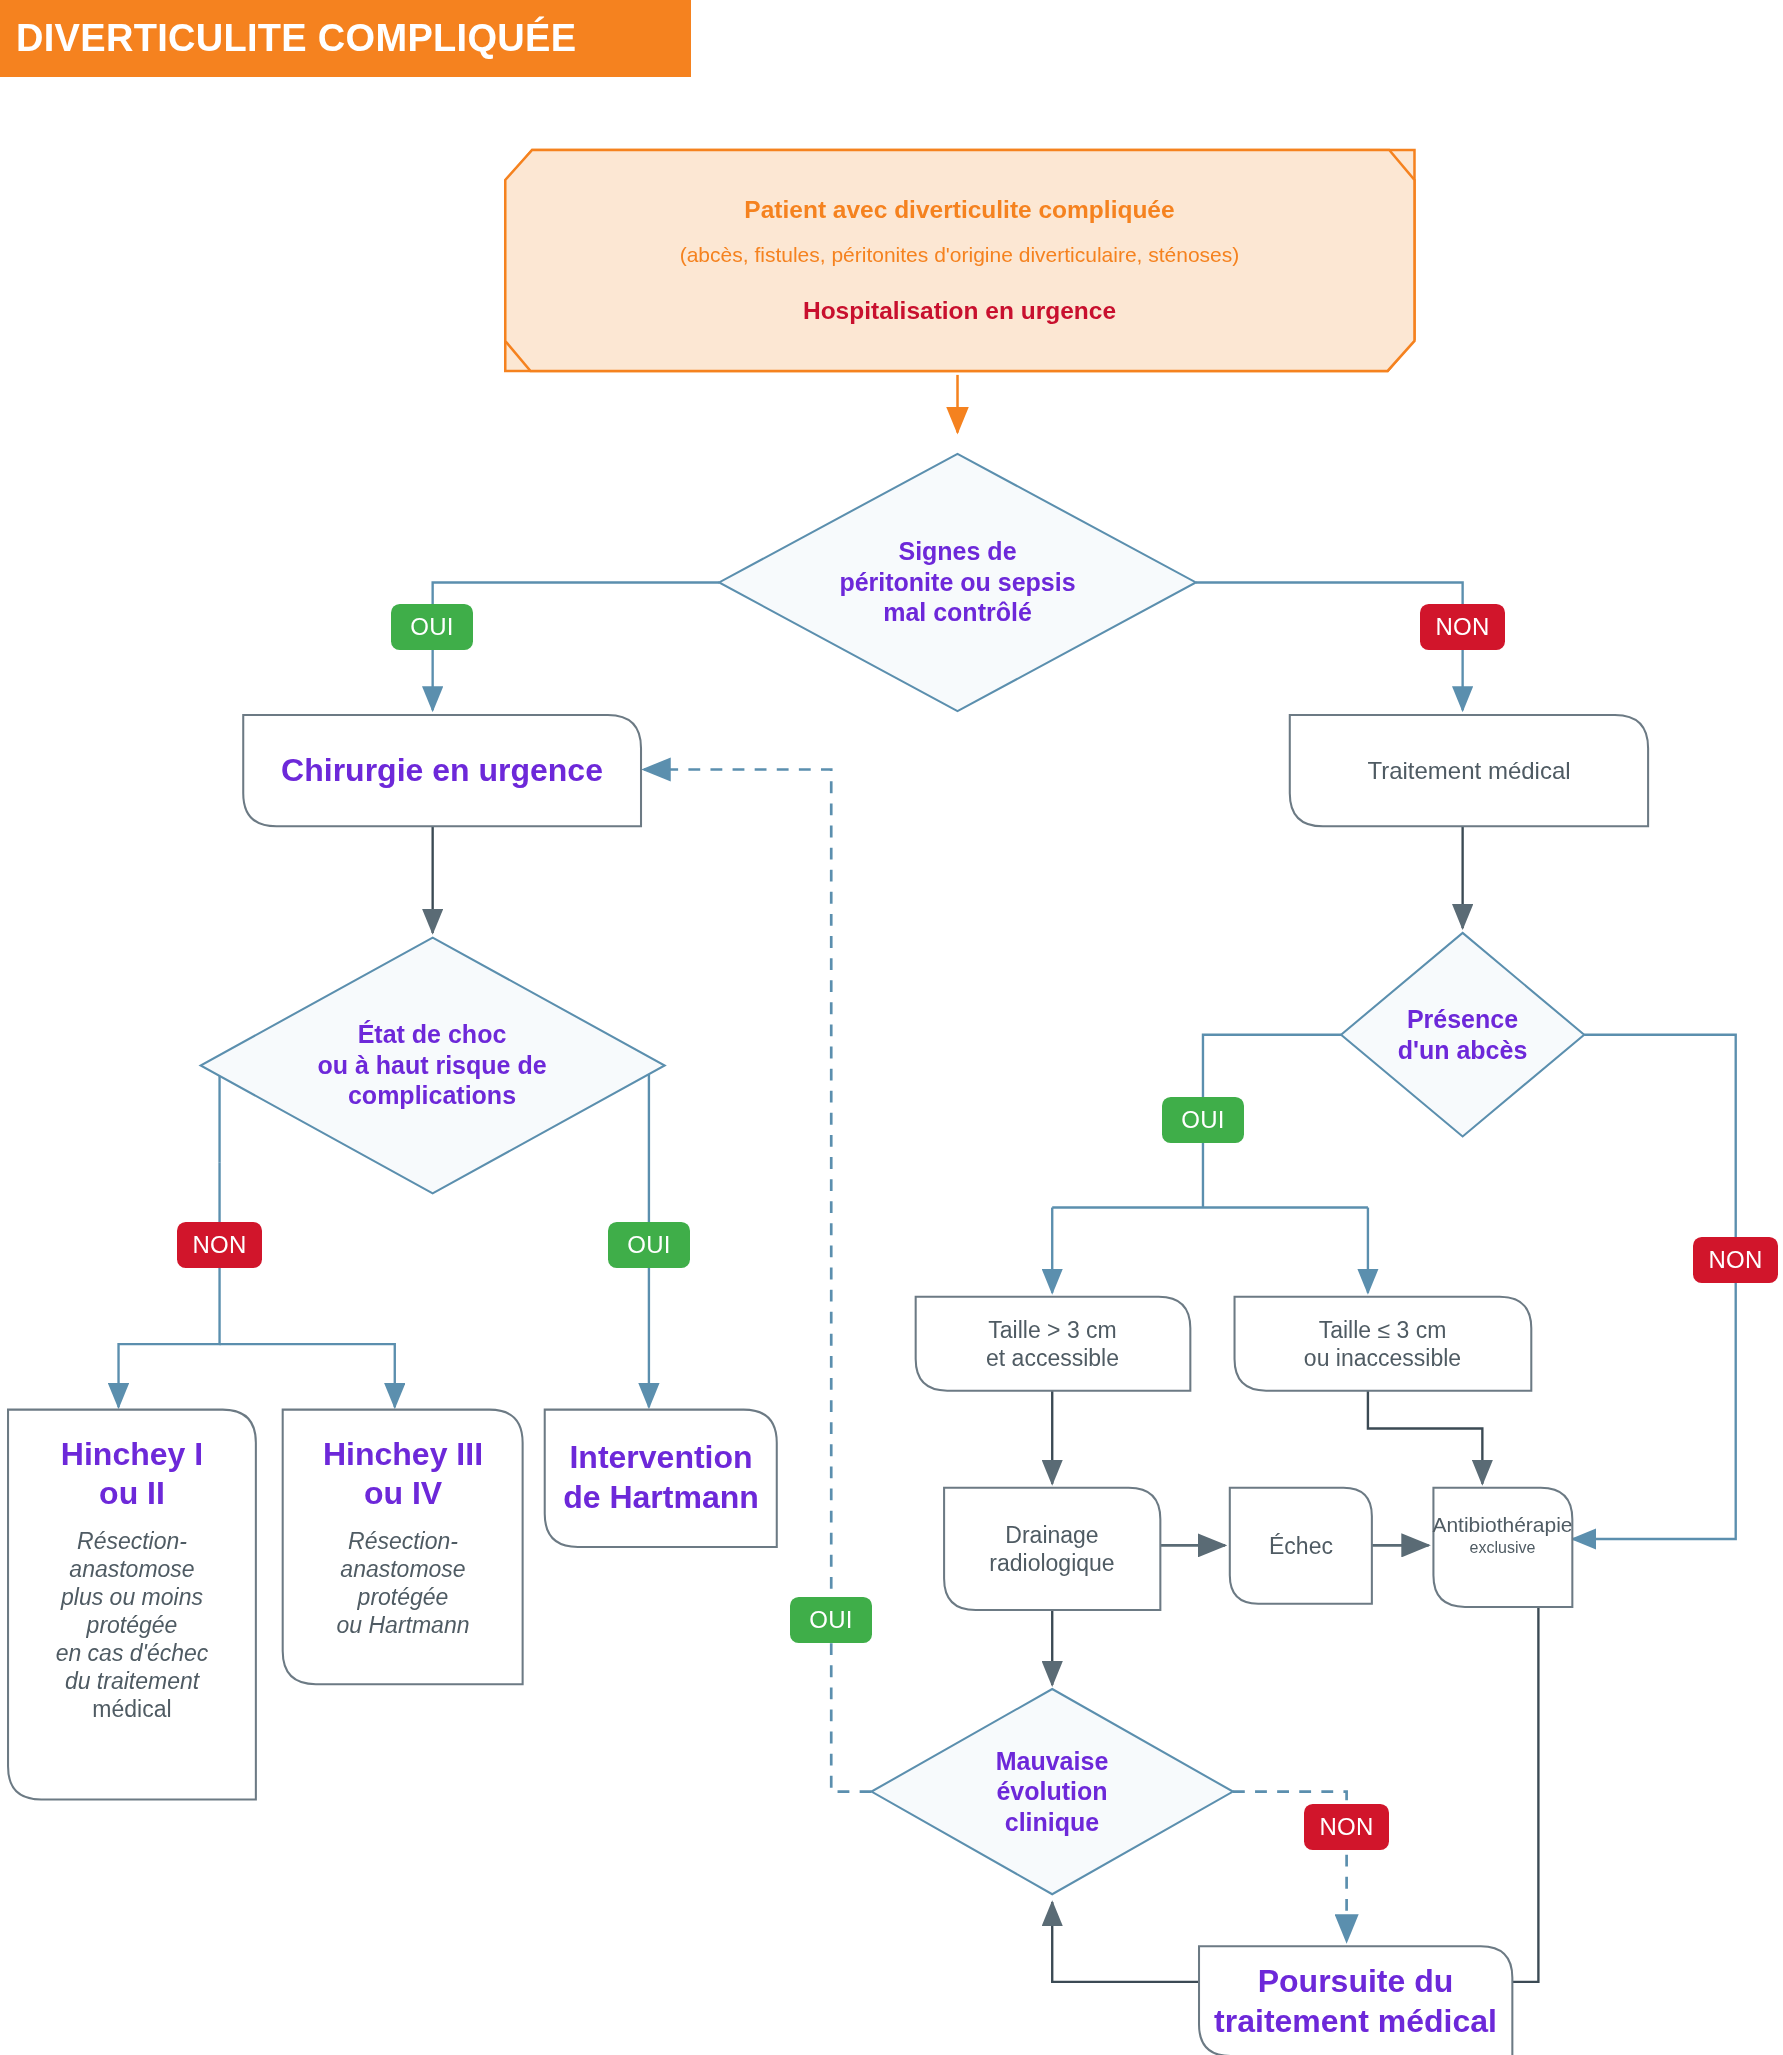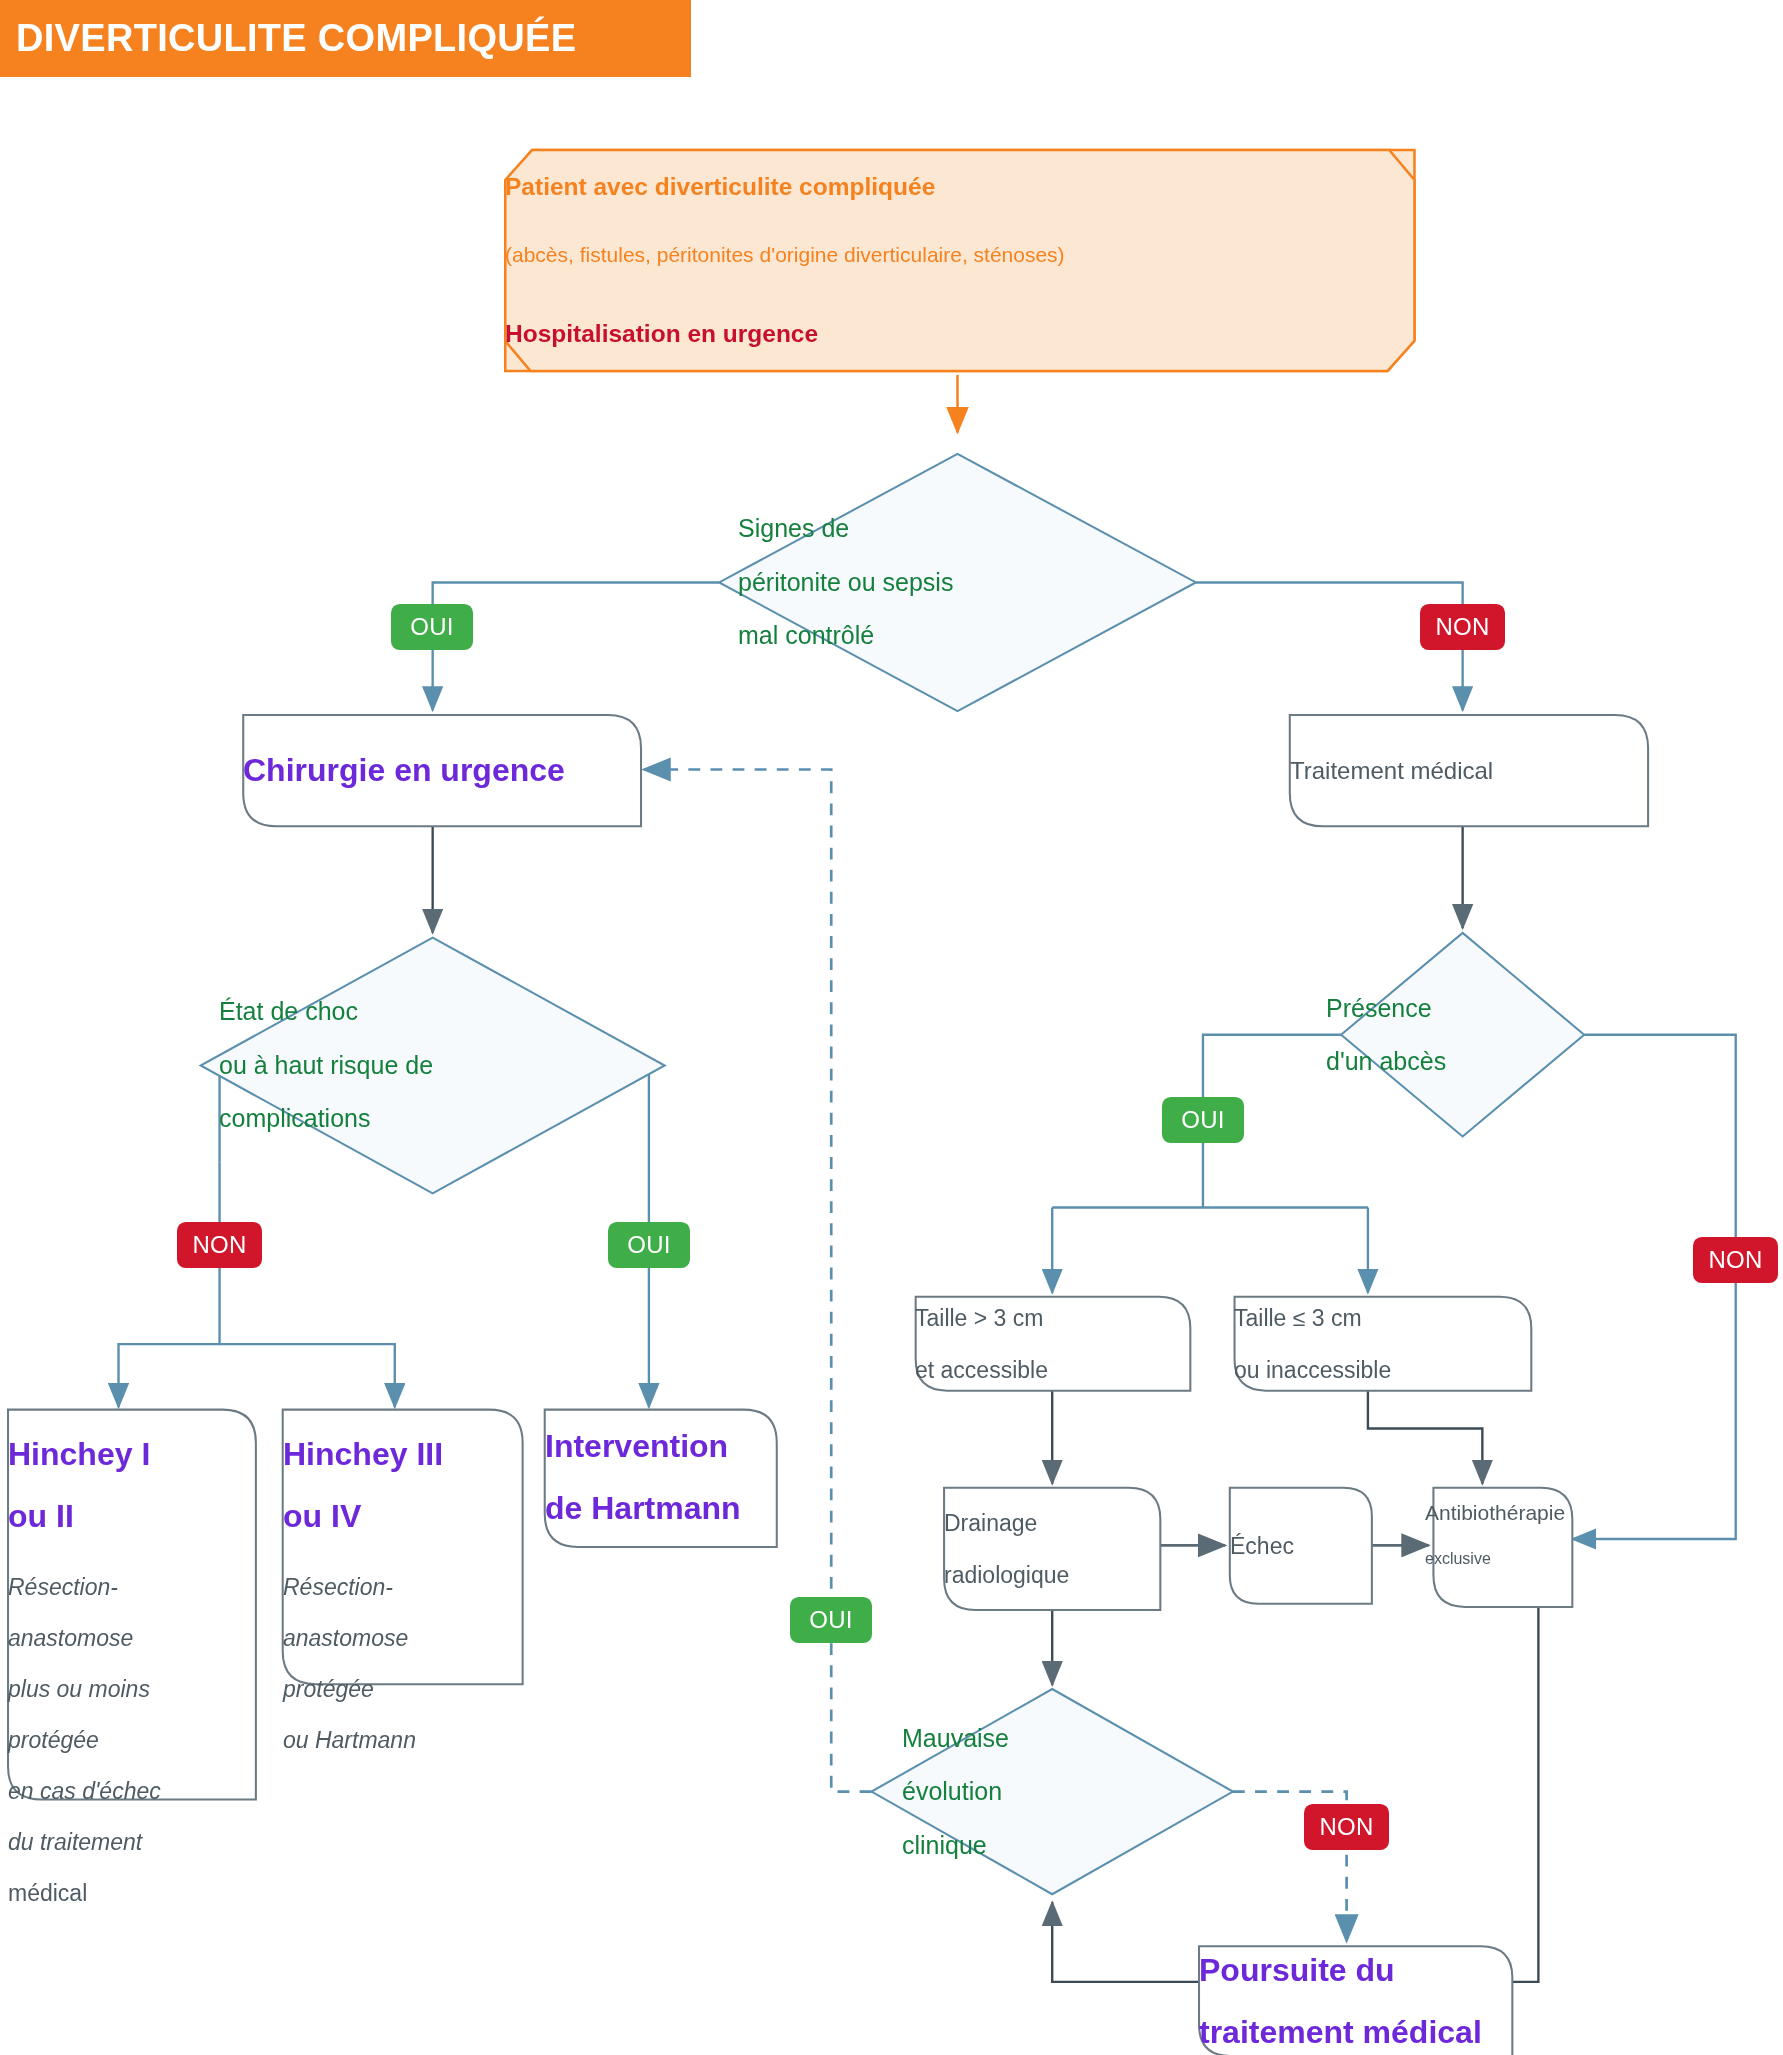--- a/index.html
+++ b/index.html
@@ -10,29 +10,29 @@
   .hdr-band{
     position:absolute;left:0;top:0;width:691px;height:77px;
     background:#F5821F;display:flex;align-items:center;
   }
   .hdr-title{
     color:#ffffff;font-size:38px;font-weight:bold;letter-spacing:0.3px;
     padding-left:16px;font-family:"Liberation Sans",sans-serif;
   }
 
   
-  .lbl{position:absolute;display:flex;flex-direction:column;align-items:flex-start;
-       justify-content:center;text-align:center;line-height:1.22;gap:23px;}
+  .lbl{position:absolute;display:flex;flex-direction:column;align-items:center;
+       justify-content:center;text-align:center;line-height:1.22;}
   .lbl span{display:block;}
 
   .t-orange-bold{color:#F5821F;font-size:24.5px;font-weight:bold;}
   .t-orange-reg{color:#F5821F;font-size:21px;font-weight:normal;}
   .t-red-bold{color:#C8102E;font-size:24.5px;font-weight:bold;}
 
-  .t-diamond{color:#15803d;font-size:25px;font-weight:normal;}
+  .t-diamond{color:#6d28d9;font-size:25px;font-weight:bold;}
   .t-box-bold{color:#6d28d9;font-size:32px;font-weight:bold;}
   .t-box-reg{color:#4F5B63;font-size:23px;font-weight:normal;}
   .t-box-ital{color:#4F5B63;font-size:23px;font-weight:normal;font-style:italic;}
 
   .badge{position:absolute;display:flex;align-items:center;justify-content:center;
          border-radius:8.7px;color:#fff;font-size:24px;font-weight:normal;
          font-family:"Liberation Sans",sans-serif;letter-spacing:0.2px;}
   .badge-oui{background:#3FAE49;}
   .badge-non{background:#D1152B;}
 </style>

